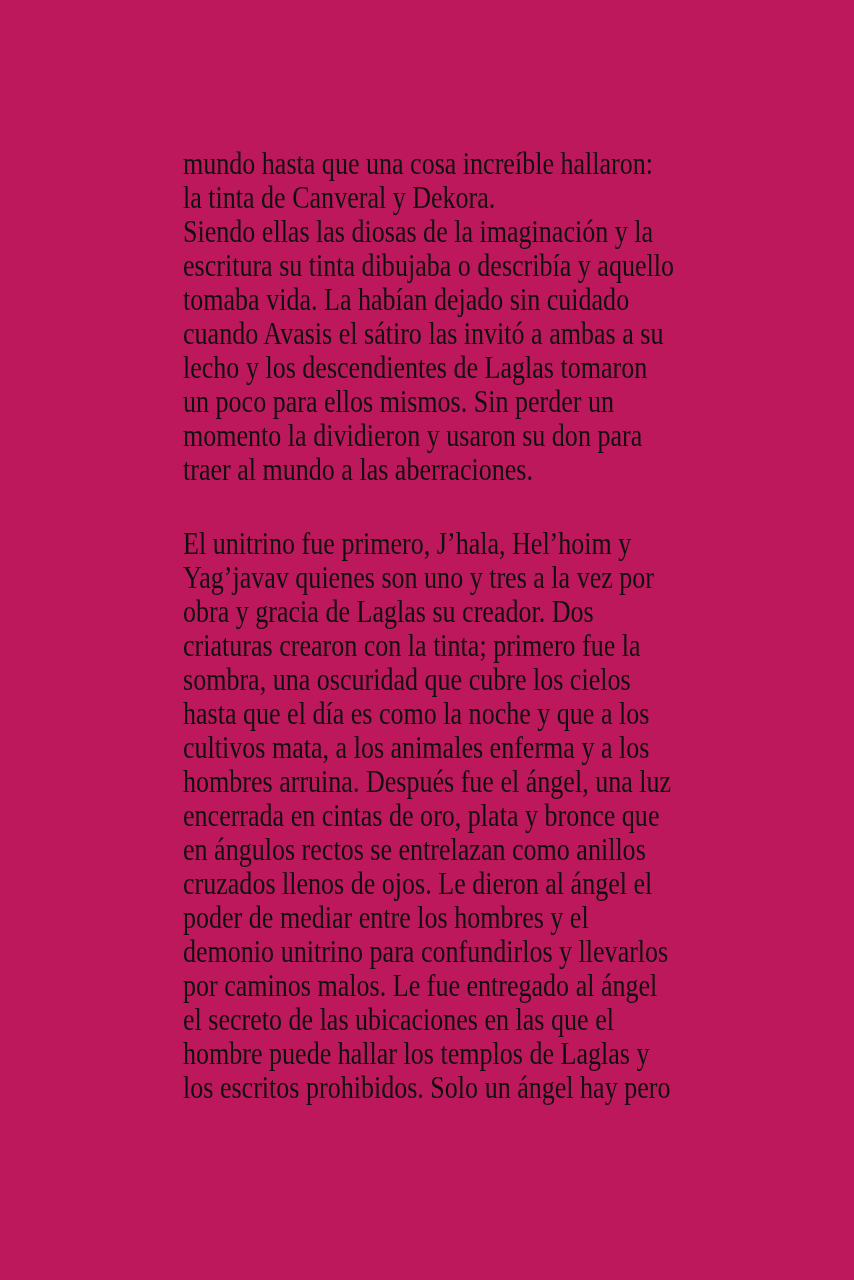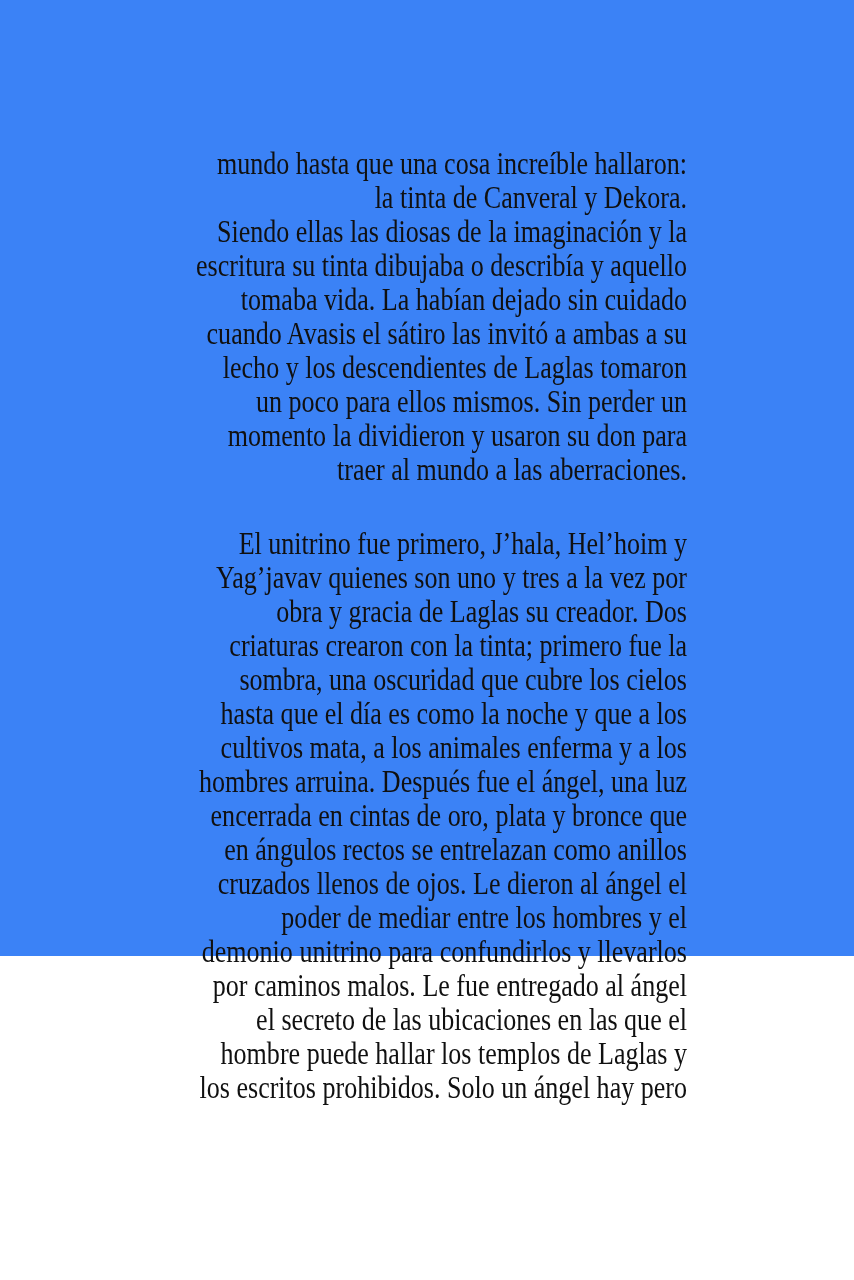--- a/index.html
+++ b/index.html
@@ -9,23 +9,22 @@
   body {
     width: 854px;
     height: 1280px;
     background: #ffffff;
     overflow: hidden;
     font-family: "Liberation Serif", "DejaVu Serif", serif;
   }
   .page {
     position: relative;
     width: 854px;
-    height: 956px;
-    background: #3b82f6;
-    text-align: right;
+    height: 1280px;
+    background: #be185d;
   }
   .text-column {
     position: absolute;
     left: 183px;
     top: 147px;
     width: 600px;
     font-size: 31px;
     line-height: 34px;
     color: #101010;
     transform: scaleX(0.84);

